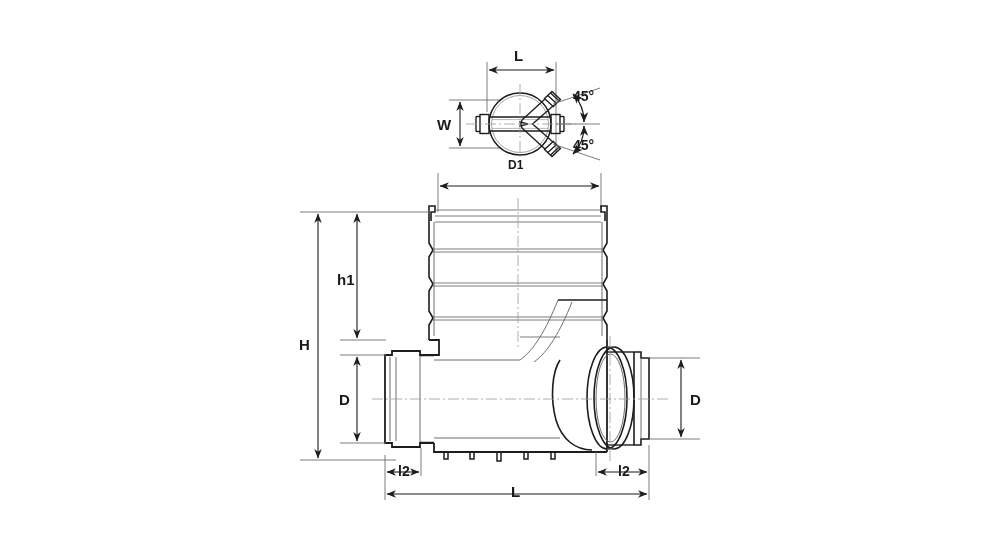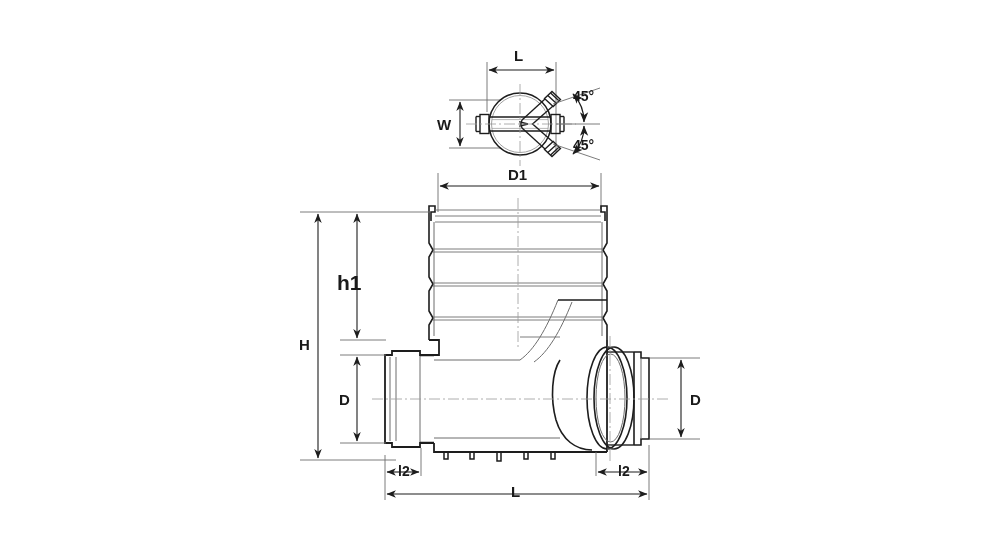--- a/index.html
+++ b/index.html
@@ -285,25 +285,25 @@
   </svg>
 
   <div class="lbl" style="left:514px; top:48px; font-size:15px;">L</div>
 
   <div class="lbl" style="left:437px; top:117px; font-size:15px;">W</div>
 
   <div class="lbl" style="left:573px; top:89px; font-size:14px;">45°</div>
 
   <div class="lbl" style="left:573px; top:138px; font-size:14px;">45°</div>
 
-  <div class="lbl" style="left:508px; top:167px; font-size:15px;">D1</div>
+  <div class="lbl" style="left:508px; top:159px; font-size:12px;">D1</div>
 
   <div class="lbl" style="left:299px; top:337px; font-size:15px;">H</div>
 
-  <div class="lbl" style="left:337px; top:272px; font-size:21px;text-align:right;">h1</div>
+  <div class="lbl" style="left:337px; top:272px; font-size:15px;text-align:right;">h1</div>
 
   <div class="lbl" style="left:339px; top:392px; font-size:15px;">D</div>
 
   <div class="lbl" style="left:690px; top:392px; font-size:15px;">D</div>
 
   <div class="lbl" style="left:398px; top:464px; font-size:14px;">l2</div>
 
   <div class="lbl" style="left:618px; top:464px; font-size:14px;">l2</div>
 
   <div class="lbl" style="left:511px; top:484px; font-size:15px;">L</div>

